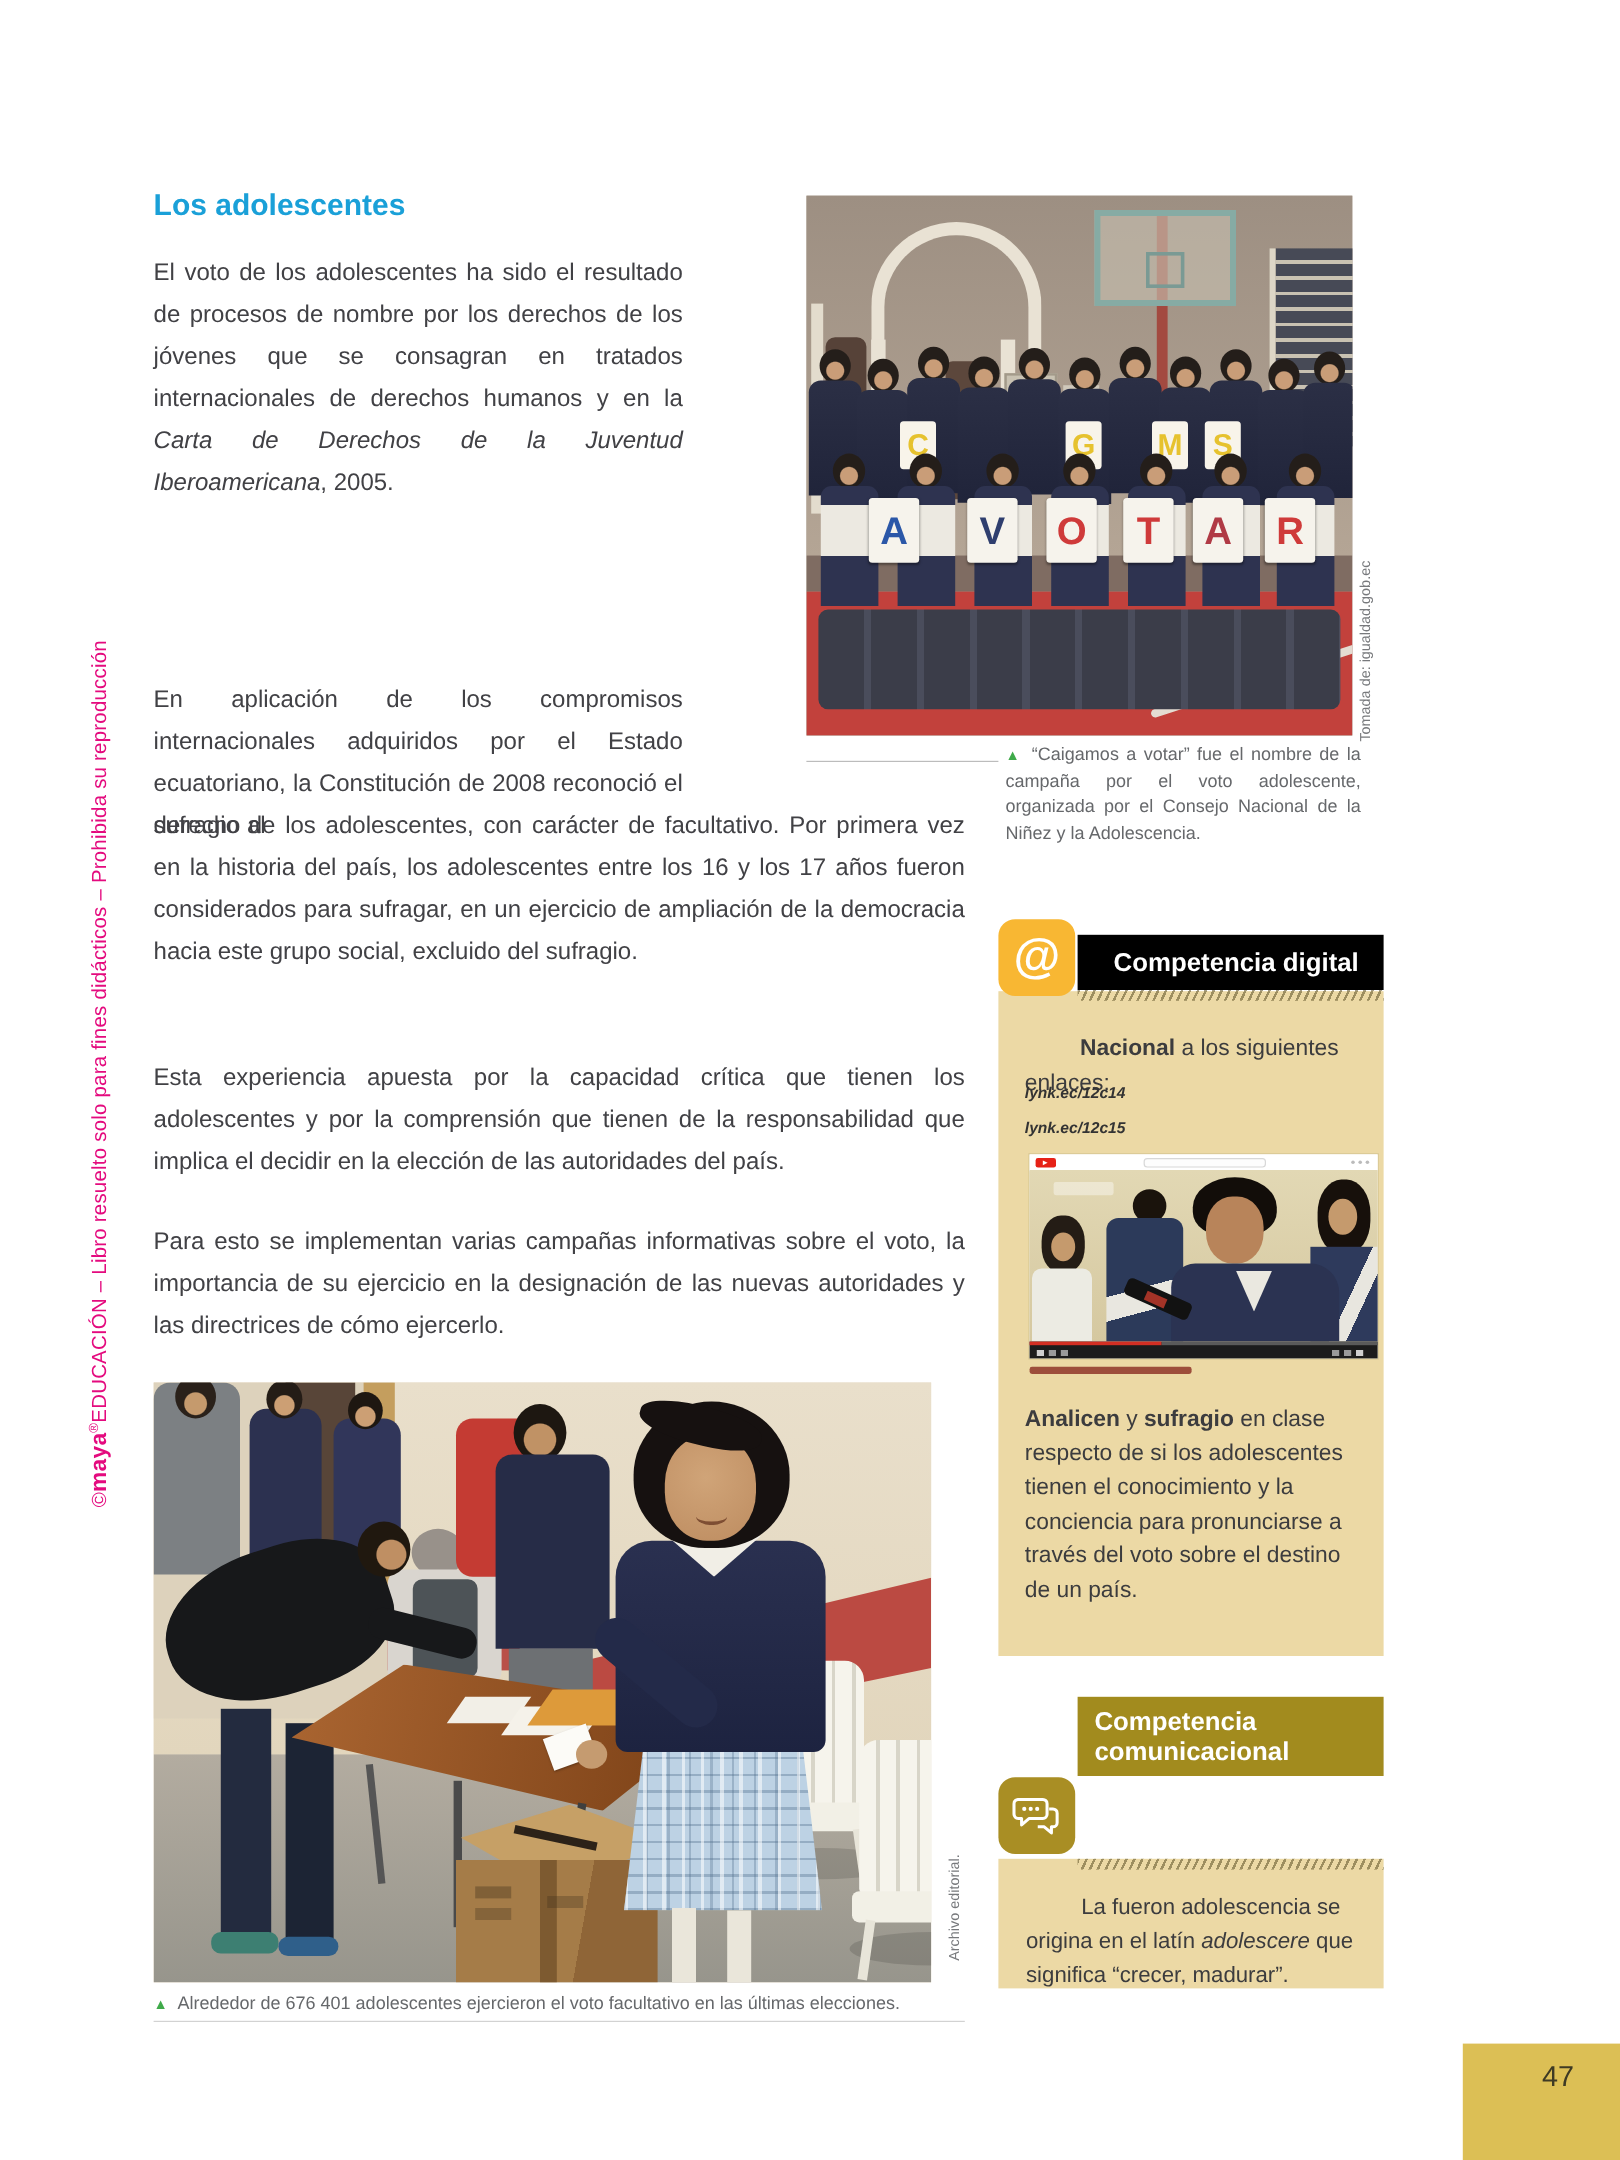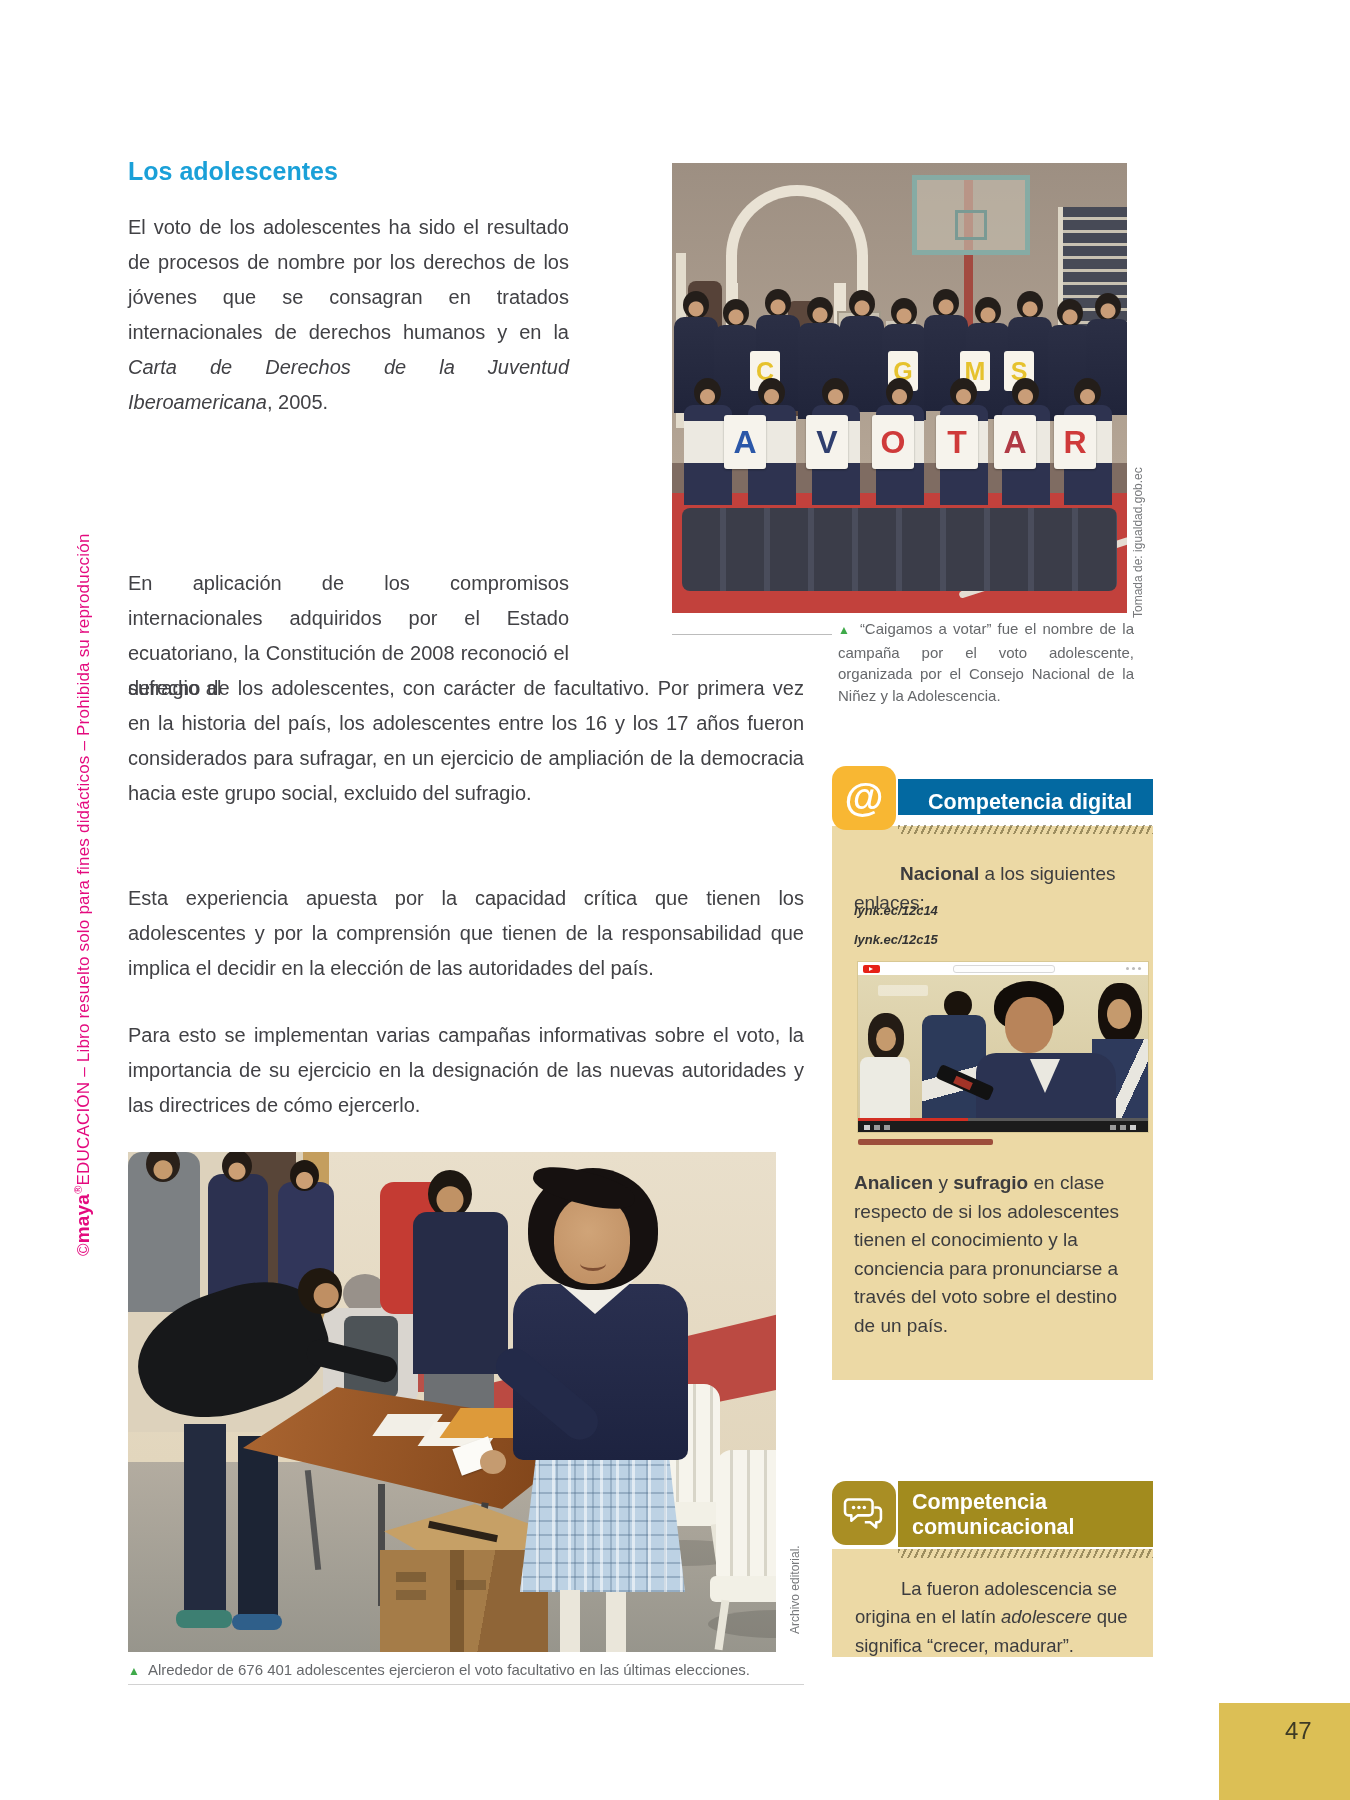--- a/index.html
+++ b/index.html
@@ -77,22 +77,22 @@
       font-weight:bold;font-size:32px;text-align:center;line-height:54px;box-shadow:0 1px 2px rgba(0,0,0,.35);}
   .lc0{left:52px;color:#2b57a8;} .lc1{left:134px;color:#2f3e6e;} .lc2{left:200px;color:#cf3a3a;}
   .lc3{left:264px;color:#cf3a3a;} .lc4{left:322px;color:#b03a45;} .lc5{left:382px;color:#cf3a3a;}
   .yc0{left:78px;} .yc1{left:216px;} .yc2{left:288px;} .yc3{left:332px;}
 
   
   .panel-body{position:absolute;background:#ecd9a5;}
   .dig-body{left:832px;top:826px;width:321px;height:554px;}
   .com-body{left:832px;top:1549px;width:321px;height:108px;}
   .hdr-bar{position:absolute;color:#fff;font-weight:bold;font-size:21.5px;}
-  .dig-bar{left:898px;top:779px;width:255px;height:36px;background:#0369a1;line-height:46px;padding-left:30px;box-sizing:border-box;}
-  .com-bar{left:898px;top:1481px;width:255px;height:66px;background:#a28b1e;line-height:25px;padding:9px 0 0 14px;box-sizing:border-box;}
+  .dig-bar{left:898px;top:779px;width:255px;height:46px;background:#000000;line-height:46px;padding-left:30px;box-sizing:border-box;}
+  .com-bar{left:898px;top:1414px;width:255px;height:66px;background:#a28b1e;line-height:25px;padding:9px 0 0 14px;box-sizing:border-box;}
   .hatch{position:absolute;left:898px;width:255px;height:9px;
       background:repeating-linear-gradient(115deg,rgba(92,80,38,.55) 0 2px,rgba(0,0,0,0) 2px 6px);}
   .dig-hatch{top:825px;} .com-hatch{top:1549px;}
   .icon-sq{position:absolute;left:832px;width:64px;height:64px;border-radius:14px;}
   .dig-icon{top:766px;background:#f8b733;color:#fff;font-size:40px;font-weight:bold;text-align:center;line-height:62px;}
   .com-icon{top:1481px;background:#a98e24;display:flex;align-items:center;justify-content:center;}
   .panel-text{position:absolute;font-size:19px;line-height:29px;color:#3c3c3e;}
   .dig-intro{left:854px;top:840px;width:278px;text-indent:46px;}
   .dig-link{position:absolute;left:854px;font-size:13px;font-style:italic;font-weight:600;color:#333;}
   .link1{top:903px;} .link2{top:932px;}

